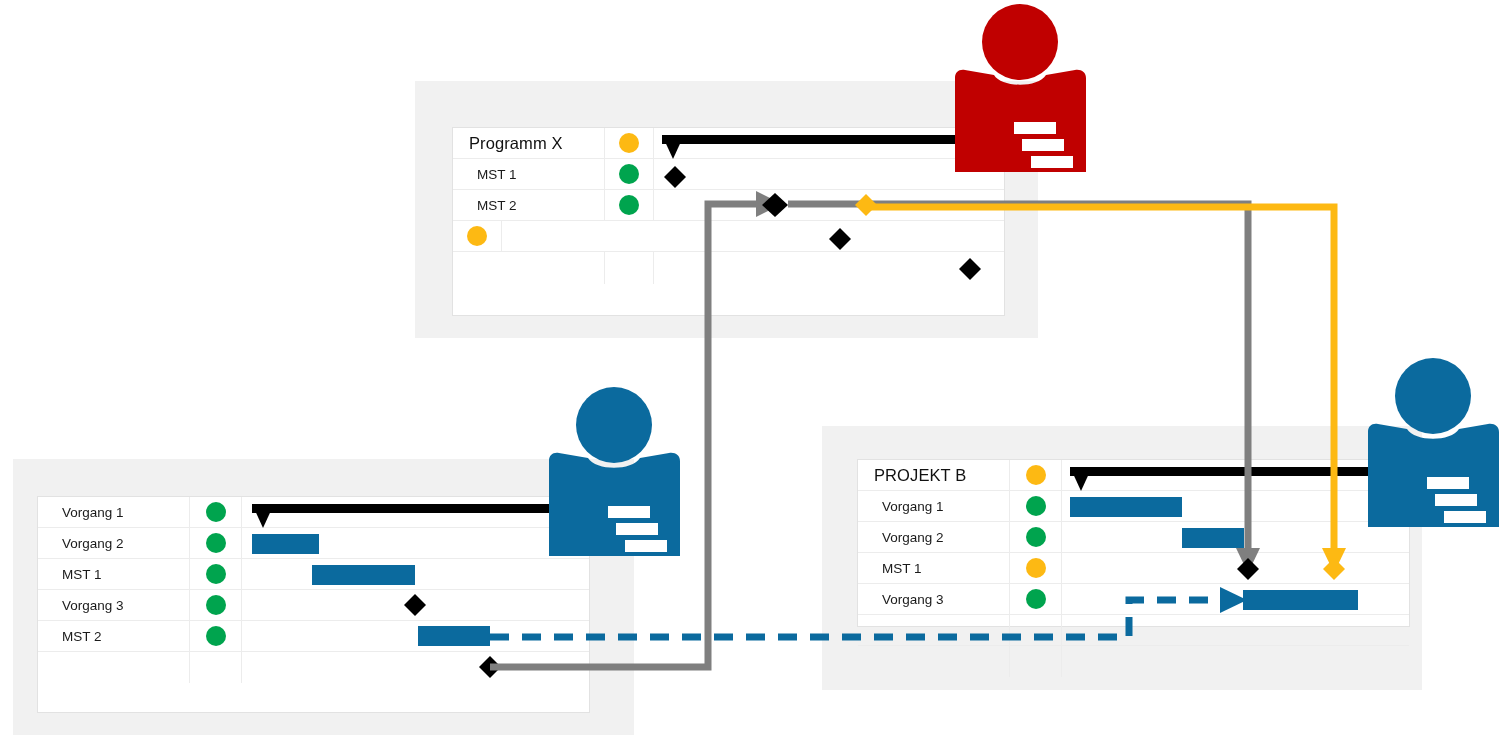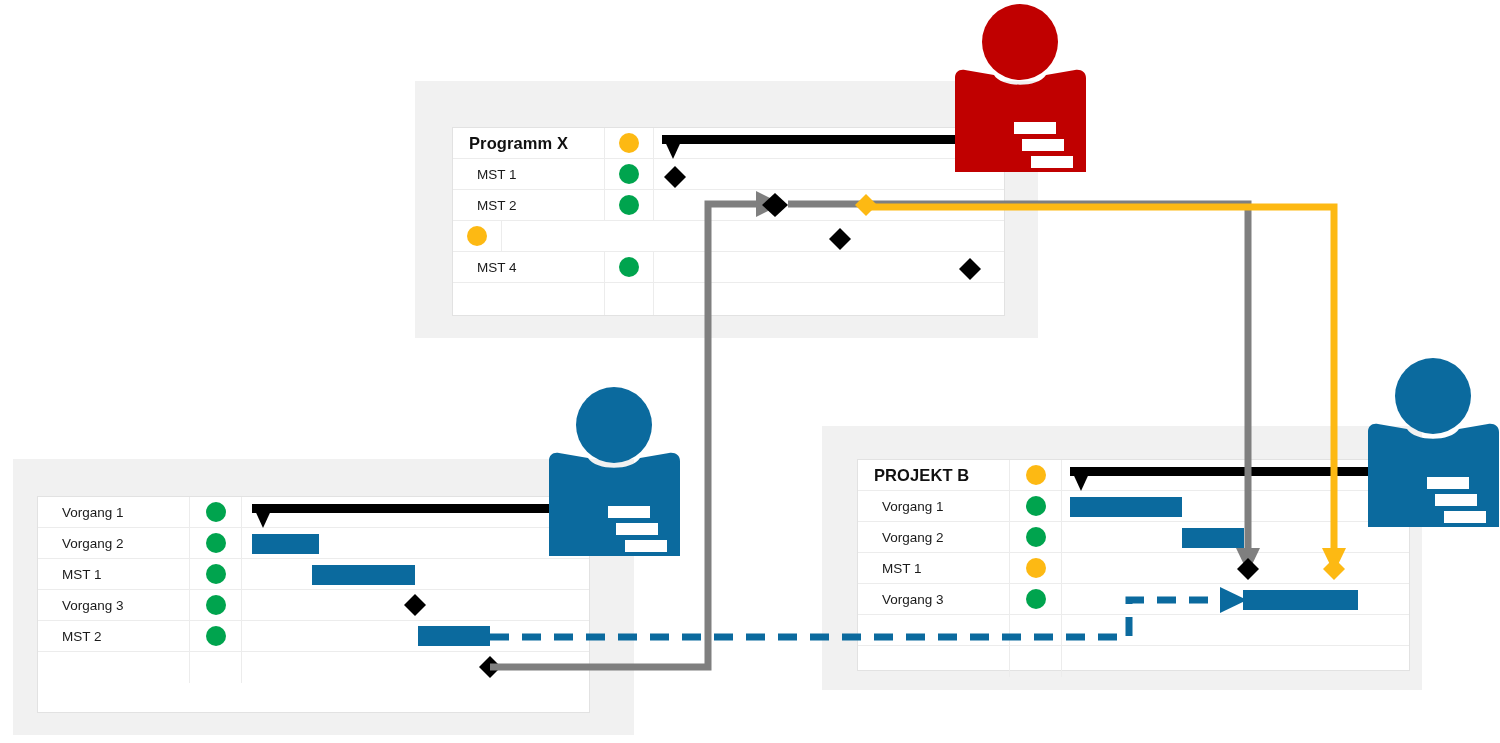--- a/index.html
+++ b/index.html
@@ -8,21 +8,21 @@
 
   .panel{position:absolute;background:#f1f1f1;}
   .gtable{position:absolute;background:#ffffff;border:1px solid #e2e2e2;box-sizing:border-box;
           display:flex;flex-direction:column;}
   .grow{display:flex;flex:0 0 auto;border-bottom:1px solid #ececec;box-sizing:border-box;position:relative;}
   .grow:last-child{border-bottom:none;}
   .c-name{flex:0 0 auto;display:flex;align-items:center;border-right:1px solid #ececec;box-sizing:border-box;}
   .c-stat{flex:0 0 auto;display:flex;align-items:center;justify-content:center;border-right:1px solid #ececec;box-sizing:border-box;}
   .c-bars{flex:1 1 auto;position:relative;box-sizing:border-box;}
 
-  .lbl-head{font-size:16.5px;font-weight:700;color:#111;padding-left:16px;letter-spacing:.1px;}
+  .lbl-head{font-size:16.5px;font-weight:400;color:#111;padding-left:16px;letter-spacing:.1px;}
   .lbl-task{font-size:13.5px;font-weight:400;color:#1a1a1a;padding-left:24px;}
 
   .dot{width:20px;height:20px;border-radius:50%;}
   .dot.green{background:#00a44e;}
   .dot.amber{background:#fdb913;}
 
   
   .ov{position:absolute;left:0;top:0;width:1500px;height:743px;pointer-events:none;}
 
   .person{position:absolute;}
@@ -63,29 +63,20 @@
         <span class="dot green"></span>
       </div>
       <div class="c-bars"></div>
     </div>
     <div class="grow" style="height:31px;">
       <div class="c-stat" style="width:49px;">
         <span class="dot amber"></span>
       </div>
       <div class="c-bars"></div>
     </div>
-    <div class="grow" style="height:31px;">
-      <div class="c-name" style="width:152px;">
-        <span class="lbl-task">MST 4</span>
-      </div>
-      <div class="c-stat" style="width:49px;">
-        <span class="dot green"></span>
-      </div>
-      <div class="c-bars"></div>
-    </div>
     <div class="grow" style="height:32px;">
       <div class="c-name" style="width:152px;">
         <span class="lbl-task"></span>
       </div>
       <div class="c-stat" style="width:49px;"></div>
       <div class="c-bars"></div>
     </div>
   </div>
 
   <div class="gtable" style="left:37px;top:496px;width:553px;height:217px;">
@@ -136,21 +127,21 @@
     </div>
     <div class="grow" style="height:31px;">
       <div class="c-name" style="width:152px;">
         <span class="lbl-task"></span>
       </div>
       <div class="c-stat" style="width:52px;"></div>
       <div class="c-bars"></div>
     </div>
   </div>
 
-  <div class="gtable" style="left:857px;top:459px;width:553px;height:212px;">
+  <div class="gtable" style="left:857px;top:459px;width:553px;height:168px;">
     <div class="grow" style="height:31px;">
       <div class="c-name" style="width:152px;">
         <span class="lbl-head">PROJEKT B</span>
       </div>
       <div class="c-stat" style="width:52px;">
         <span class="dot amber"></span>
       </div>
       <div class="c-bars"></div>
     </div>
     <div class="grow" style="height:31px;">

